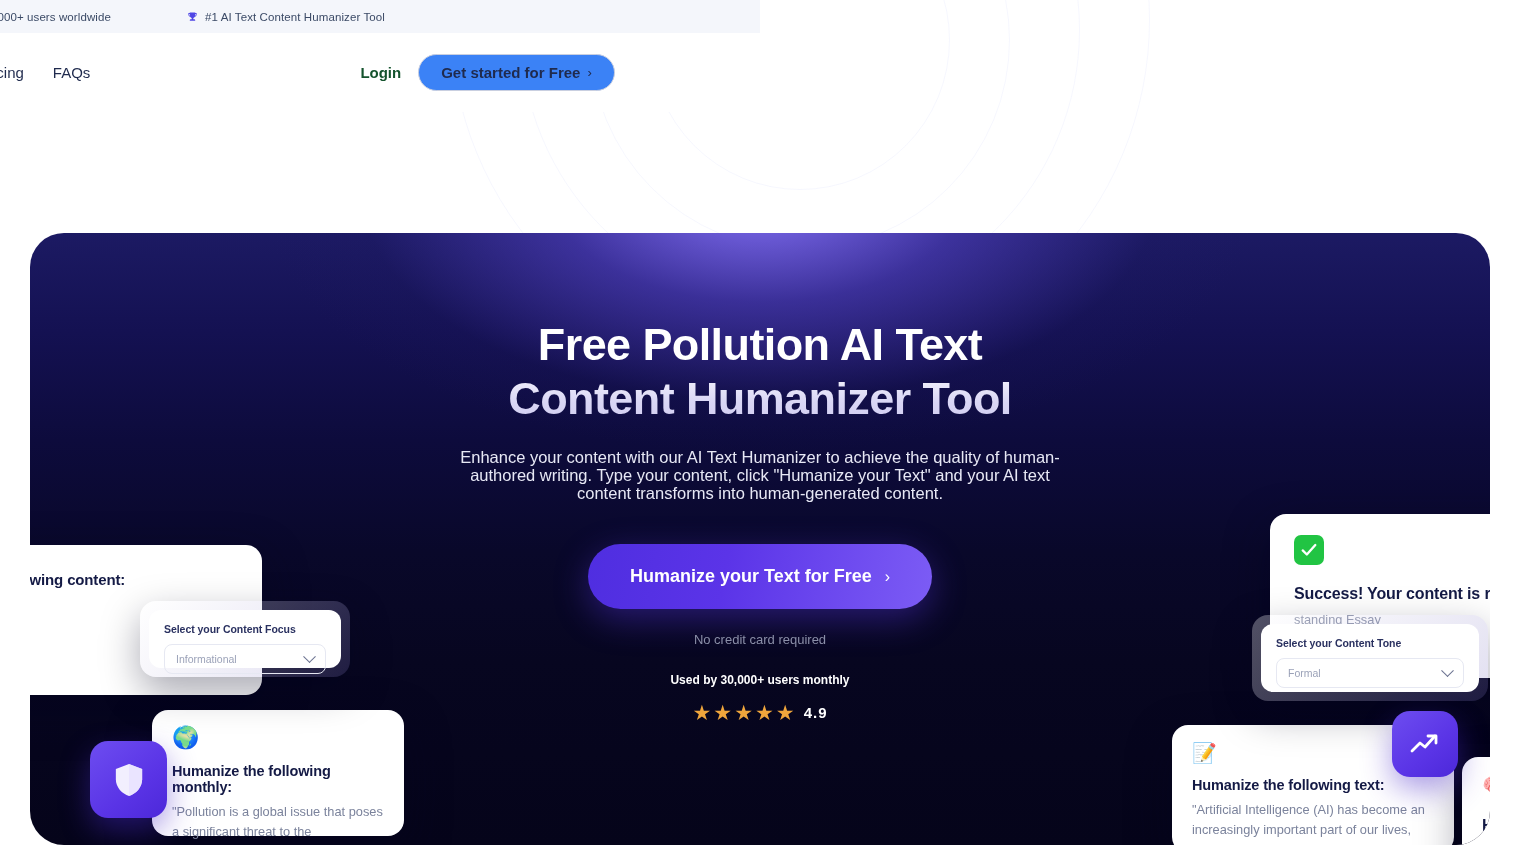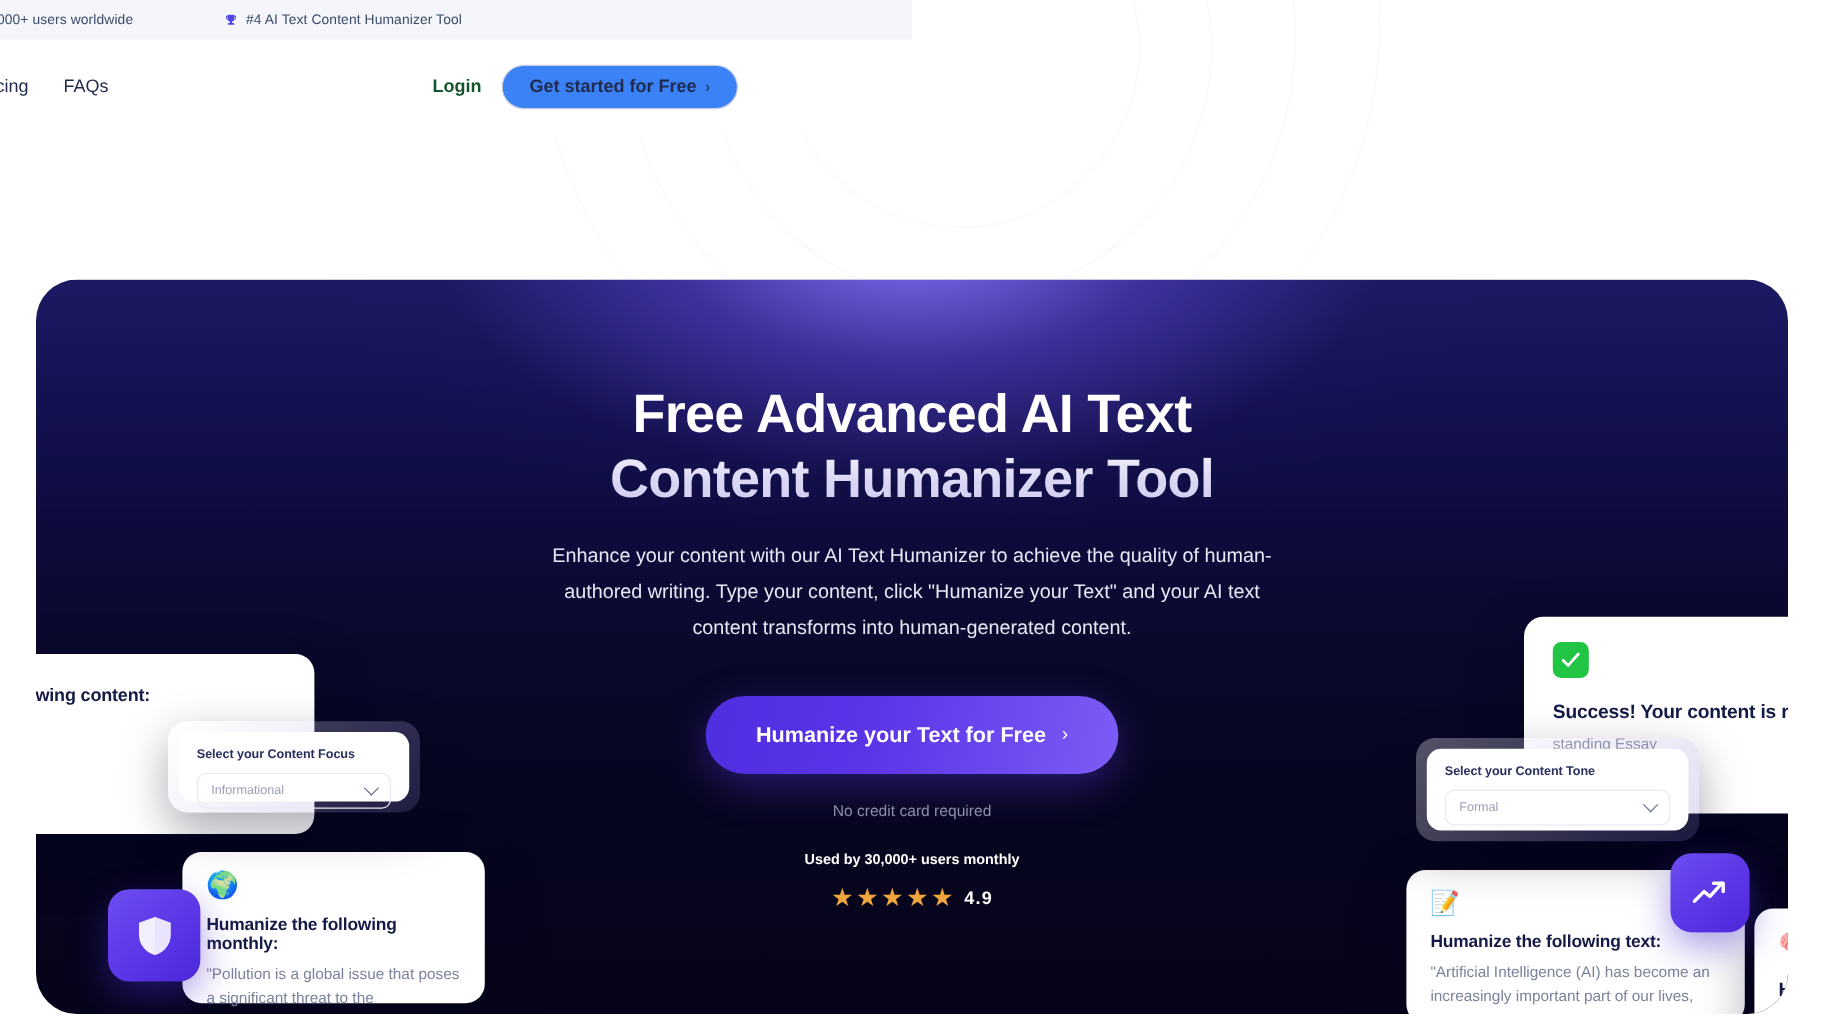--- a/index.html
+++ b/index.html
@@ -68,21 +68,21 @@
   .hero-center{
     position:absolute; left:50%; transform:translateX(-50%); top:85px;
     width:620px; text-align:center; z-index:20;
   }
   h1.hero-title{
     font-size:45px; line-height:54px; font-weight:700; letter-spacing:-.6px;
     background:linear-gradient(180deg,#ffffff 0%, #ffffff 42%, #d9d6f5 78%, #cfcbf0 100%);
     -webkit-background-clip:text; background-clip:text; color:transparent;
   }
   p.hero-sub{
-    margin-top:22px; font-size:16.5px; line-height:30px; color:#e7e8f5; font-weight:400;
+    margin-top:22px; font-size:16.5px; line-height:18px; color:#e7e8f5; font-weight:400;
   }
   .cta-wrap{ margin-top:42px; display:flex; justify-content:center; }
   .cta-btn{
     display:flex; align-items:center; gap:13px;
     height:65px; padding:0 42px; border-radius:40px; border:none; cursor:pointer;
     background:linear-gradient(100deg,#4f2ee0 0%, #5b34e8 40%, #7c5cf5 100%);
     color:#fff; font-size:18px; font-weight:700; font-family:"Liberation Sans", sans-serif;
     box-shadow:0 10px 34px rgba(90,55,230,.40);
   }
   .cta-btn .chev{ font-size:16px; font-weight:400; }
@@ -132,21 +132,21 @@
 
   
   #card-essay{ left:-118px; top:312px; width:350px; height:150px; padding:26px 28px; }
   #card-essay .card-title{ font-size:15px; }
   #card-pollution{ left:122px; top:477px; width:252px; height:126px; padding:17px 20px; }
   #card-success{ left:1240px; top:281px; width:300px; height:164px; padding:21px 24px; }
   #card-ai{ left:1142px; top:492px; width:282px; height:128px; padding:17px 20px; }
   #card-brain{ left:1432px; top:524px; width:140px; height:165px; padding:18px 20px; }
 
   #sel-focus{ left:110px; top:368px; width:210px; height:76px; }
-  #sel-tone{ left:1150px; top:382px; width:236px; height:86px; }
+  #sel-tone{ left:1222px; top:382px; width:236px; height:86px; }
 
   #badge-shield{ left:60px; top:508px; width:77px; height:77px; }
   #badge-trend{ left:1362px; top:478px; width:66px; height:66px; }
   .green-check{
     width:30px;height:30px;border-radius:7px;background:#21c443;
     display:flex;align-items:center;justify-content:center;
   }
   .memo{ font-size:20px; }
 </style>
 </head>
@@ -162,21 +162,21 @@
 <div class="header-panel">
 
   <div class="topbar">
     <div class="tb-item tb1">y 30,000+ users worldwide</div>
     <div class="tb-item tb2">
       <span class="trophy">
         <svg width="11" height="11" viewBox="0 0 16 16" fill="#4f46e5">
             <path d="M4 2h8v1h2v2.2c0 1.6-1.1 2.9-2.6 3.2-.4 1-1.2 1.7-2.2 1.9V12h1.6c.6 0 1.1.5 1.1 1.1V14H4.1v-.9c0-.6.5-1.1 1.1-1.1H6.8v-1.7c-1-.2-1.8-.9-2.2-1.9C3.1 8.1 2 6.8 2 5.2V3h2V2zm0 2.2H3.1v1c0 .9.6 1.7 1.4 1.9-.3-.9-.5-1.9-.5-2.9zm8 0c0 1-.2 2-.5 2.9.8-.2 1.4-1 1.4-1.9v-1H12z"></path>
           </svg>
       </span>
-      <span>#4 AI Text Content Humanizer Tool</span>
+      <span>#1 AI Text Content Humanizer Tool</span>
     </div>
   </div>
 
   <div class="navbar">
     <div class="nav-links">
       <span class="nav-link pricing">Pricing</span>
       <span class="nav-link faqs">FAQs</span>
     </div>
     <div class="nav-right">
       <span class="login-link">Login</span>
@@ -186,21 +186,21 @@
       </div>
     </div>
   </div>
 </div>
 
 <section class="hero">
  <div class="hero-inner">
 
   <div class="hero-center">
     <h1 class="hero-title">
-      <span>Free Advanced AI Text</span><br>
+      <span>Free Pollution AI Text</span><br>
       <span>Content Humanizer Tool</span>
     </h1>
     <p class="hero-sub">Enhance your content with our AI Text Humanizer to achieve the quality of human-authored writing. Type your content, click "Humanize your Text" and your AI text content transforms into human-generated content.</p>
 
     <div class="cta-wrap">
       <button class="cta-btn">
         <span>Humanize your Text for Free</span>
         <span class="chev">›</span>
       </button>
     </div>

